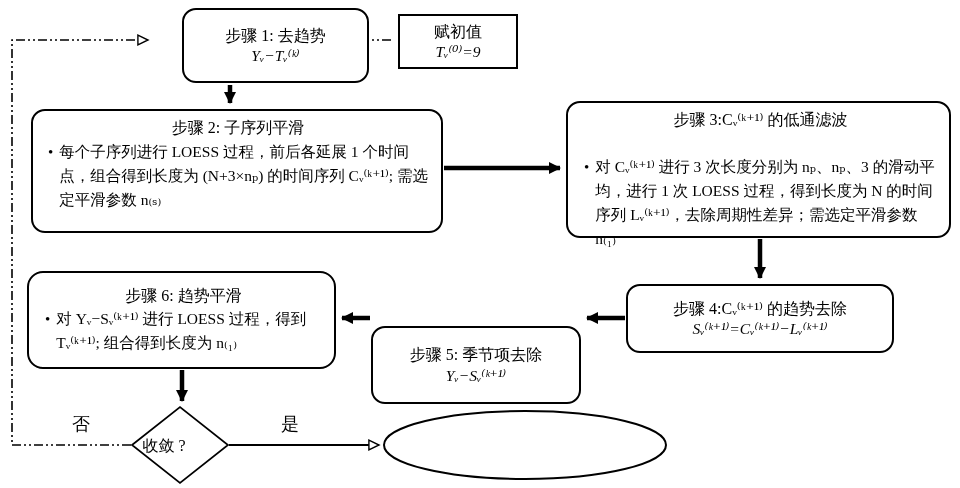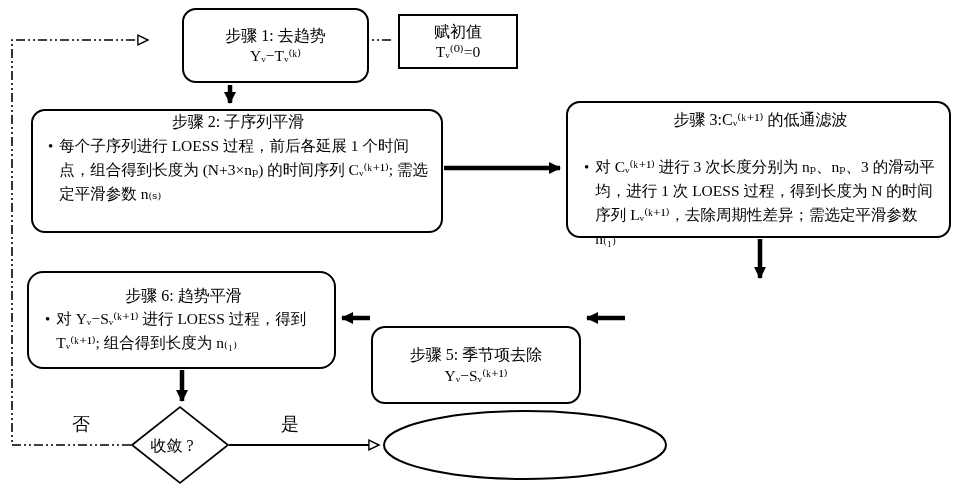--- a/index.html
+++ b/index.html
@@ -9,30 +9,30 @@
     color:#000;overflow:hidden;
   }
   #wires{position:absolute;left:0;top:0;width:960px;height:488px;}
   .node{
     position:absolute;box-sizing:border-box;border:2px solid #000;
     background:#fff;display:flex;flex-direction:column;
     align-items:center;justify-content:center;text-align:center;
   }
   .rounded{border-radius:14px;}
   .node .title{font-size:16px;line-height:1.35;}
-  .math{font-size:15.5px;line-height:1.3;
+  .math{font-style:italic;font-size:15.5px;line-height:1.3;
         font-family:"Liberation Serif","DejaVu Serif","DejaVu Sans",serif;}
   .bullet-row{
     display:flex;align-items:flex-start;text-align:left;
     font-size:15.5px;line-height:1.55;margin-top:1px;
   }
   .bullet-mark{flex:0 0 auto;padding-right:6px;font-size:15px;line-height:1.6;}
   .floating-label{position:absolute;font-size:18px;line-height:1;}
   .decision-text{
-    position:absolute;left:132px;top:436px;width:80px;text-align:center;
+    position:absolute;left:124px;top:436px;width:80px;text-align:center;
     font-size:16px;
   }
   .result-text{
     position:absolute;left:398px;top:418px;width:254px;text-align:center;
     font-size:15.5px;line-height:1.7;
   }
 </style>
 </head>
 <body>
 
@@ -66,39 +66,43 @@
     <ellipse cx="525" cy="445" rx="141" ry="34" fill="#fff" stroke="#000" stroke-width="2"></ellipse>
   </svg>
 
   <div class="node rounded" style="left:154px;top:8px;width:187px;height:75px;margin-left:28px;">
     <div class="title">步骤 1: 去趋势</div>
     <div class="math">Yᵥ−Tᵥ⁽ᵏ⁾</div>
   </div>
 
   <div class="node" style="left:390px;top:14px;width:120px;height:55px;border-width:2.5px;margin-left:8px;">
     <div class="title">赋初值</div>
-    <div class="math">Tᵥ⁽⁰⁾=0</div>
+    <div class="math">Tᵥ⁽⁰⁾=9</div>
   </div>
 
-  <div class="node rounded" style="left:31px;top:109px;width:412px;height:124px;padding:0 13px 6px 15px;justify-content:flex-start;">
+  <div class="node rounded" style="left:31px;top:109px;width:412px;height:124px;padding:6px 13px 6px 15px;justify-content:flex-start;">
     <div class="title">步骤 2: 子序列平滑</div>
     <div class="bullet-row">
       <span class="bullet-mark">•</span>
       <span>每个子序列进行 LOESS 过程，前后各延展 1 个时间点，组合得到长度为 (N+3×nₚ) 的时间序列 Cᵥ⁽ᵏ⁺¹⁾; 需选定平滑参数 n₍ₛ₎</span>
     </div>
   </div>
 
   <div class="node rounded" style="left:566px;top:101px;width:385px;height:137px;padding:6px 12px 6px 16px;justify-content:flex-start;gap:23px;">
     <div class="title">步骤 3:Cᵥ⁽ᵏ⁺¹⁾ 的低通滤波</div>
     <div class="bullet-row">
       <span class="bullet-mark">•</span>
       <span>对 Cᵥ⁽ᵏ⁺¹⁾ 进行 3 次长度分别为 nₚ、nₚ、3 的滑动平均，进行 1 次 LOESS 过程，得到长度为 N 的时间序列 Lᵥ⁽ᵏ⁺¹⁾，去除周期性差异；需选定平滑参数 n₍₁₎</span>
     </div>
   </div>
 
+  <div class="node rounded" style="left:626px;top:284px;width:268px;height:69px;">
+    <div class="title">步骤 4:Cᵥ⁽ᵏ⁺¹⁾ 的趋势去除</div>
+    <div class="math">Sᵥ⁽ᵏ⁺¹⁾=Cᵥ⁽ᵏ⁺¹⁾−Lᵥ⁽ᵏ⁺¹⁾</div>
+  </div>
 
   <div class="node rounded" style="left:371px;top:279px;width:210px;height:78px;margin-top:47px;">
     <div class="title">步骤 5: 季节项去除</div>
     <div class="math">Yᵥ−Sᵥ⁽ᵏ⁺¹⁾</div>
   </div>
 
   <div class="node rounded" style="left:27px;top:271px;width:309px;height:98px;padding:5px 12px 5px 16px;border-radius:16px;">
     <div class="title">步骤 6: 趋势平滑</div>
     <div class="bullet-row" style="margin-top:0;">
       <span class="bullet-mark">•</span>

